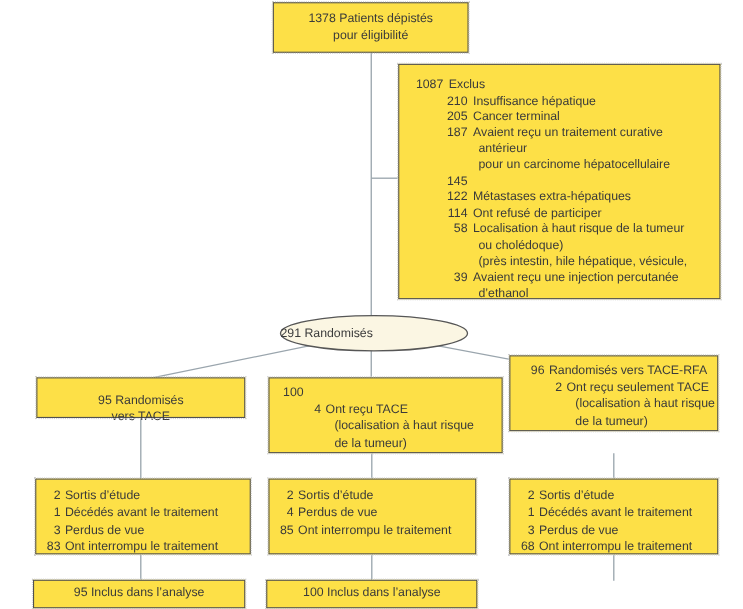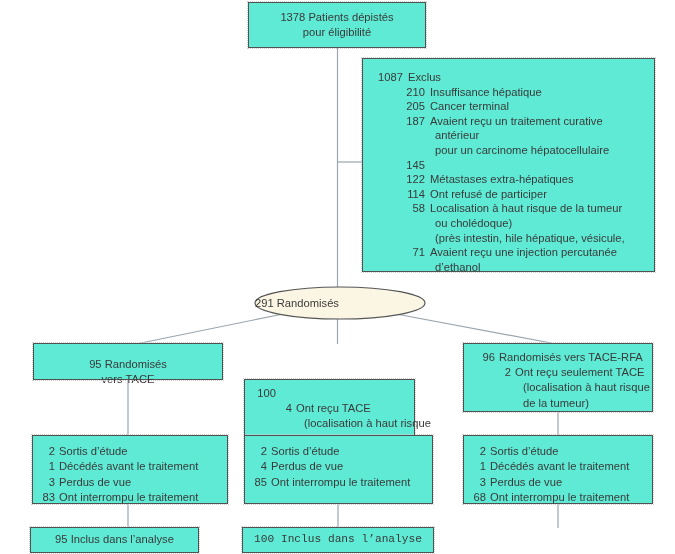--- a/index.html
+++ b/index.html
@@ -4,21 +4,21 @@
 <style>
   html,body{margin:0;padding:0;background:#ffffff;}
   .stage{
     position:relative;width:675px;height:554px;overflow:hidden;
     font-family:"Liberation Sans","DejaVu Sans",sans-serif;
     font-size:11.2px;color:#3a3a3a;background:#ffffff;
   }
   svg.connectors{position:absolute;left:0;top:0;width:675px;height:554px;}
   .box{
     position:absolute;box-sizing:border-box;
-    background:#5eead4;border:1px solid #515151;outline:1px dotted #cfcfcf;
+    background:#fde047;border:1px solid #515151;outline:1px dotted #cfcfcf;
   }
   .center{text-align:center;}
   .cline{display:block;line-height:15px;white-space:nowrap;}
   .row{display:flex;white-space:nowrap;line-height:14.6px;}
   .num{flex:0 0 auto;text-align:right;}
   .txt{margin-left:5px;}
   
   .excl{padding:11px 4px 0 10px;}
   .excl .num{width:52px;}
   .excl .row.header .num{width:30px;}
@@ -111,52 +111,52 @@
         <span class="num">58</span>
         <span class="txt">Localisation à haut risque de la tumeur</span>
       </div>
       <div class="row cont">
         <span class="txt">ou cholédoque)</span>
       </div>
       <div class="row cont">
         <span class="txt">(près intestin, hile hépatique, vésicule,</span>
       </div>
       <div class="row">
-        <span class="num">71</span>
+        <span class="num">39</span>
         <span class="txt">Avaient reçu une injection percutanée</span>
       </div>
       <div class="row cont">
         <span class="txt">d’ethanol</span>
       </div>
     </div>
 
   <div class="ellipse-label">291 Randomisés</div>
 
   <div class="box center armc" style="left:33px;top:343px;width:190px;height:37px;">
     <span class="cline">95 Randomisés</span>
     <span class="cline">vers TACE</span>
   </div>
 
-  <div class="box arm" style="left:244px;top:343px;width:171px;height:69px;margin-top:36px;">
+  <div class="box arm" style="left:244px;top:343px;width:213px;height:69px;">
       <div class="row header">
         <span class="num">100</span>
       </div>
       <div class="row">
         <span class="num">4</span>
         <span class="txt">Ont reçu TACE</span>
       </div>
       <div class="row cont">
         <span class="txt">(localisation à haut risque</span>
       </div>
       <div class="row cont">
         <span class="txt">de la tumeur)</span>
       </div>
     </div>
 
-  <div class="box arm" style="left:463px;top:343px;width:190px;height:69px;">
+  <div class="box arm" style="left:463px;top:323px;width:190px;height:69px;">
       <div class="row header">
         <span class="num">96</span>
         <span class="txt">Randomisés vers TACE-RFA</span>
       </div>
       <div class="row">
         <span class="num">2</span>
         <span class="txt">Ont reçu seulement TACE</span>
       </div>
       <div class="row cont">
         <span class="txt">(localisation à haut risque</span>
@@ -212,18 +212,18 @@
       <div class="row">
         <span class="num">3</span>
         <span class="txt">Perdus de vue</span>
       </div>
       <div class="row">
         <span class="num">68</span>
         <span class="txt">Ont interrompu le traitement</span>
       </div>
     </div>
 
-  <div class="box an" style="left:30px;top:527px;width:169px;height:26px;text-align:center;">95 Inclus dans l’analyse</div>
-
-  <div class="box an" style="left:242px;top:527px;width:192px;height:26px;font-family:Liberation Mono, monospace;">100 Inclus dans l’analyse</div>
+  <div class="box an" style="left:30px;top:527px;width:193px;height:26px;text-align:center;">95 Inclus dans l’analyse</div>
+
+  <div class="box an" style="left:242px;top:527px;width:192px;height:26px;">100 Inclus dans l’analyse</div>
 
 
 </div>
 
 </body></html>

